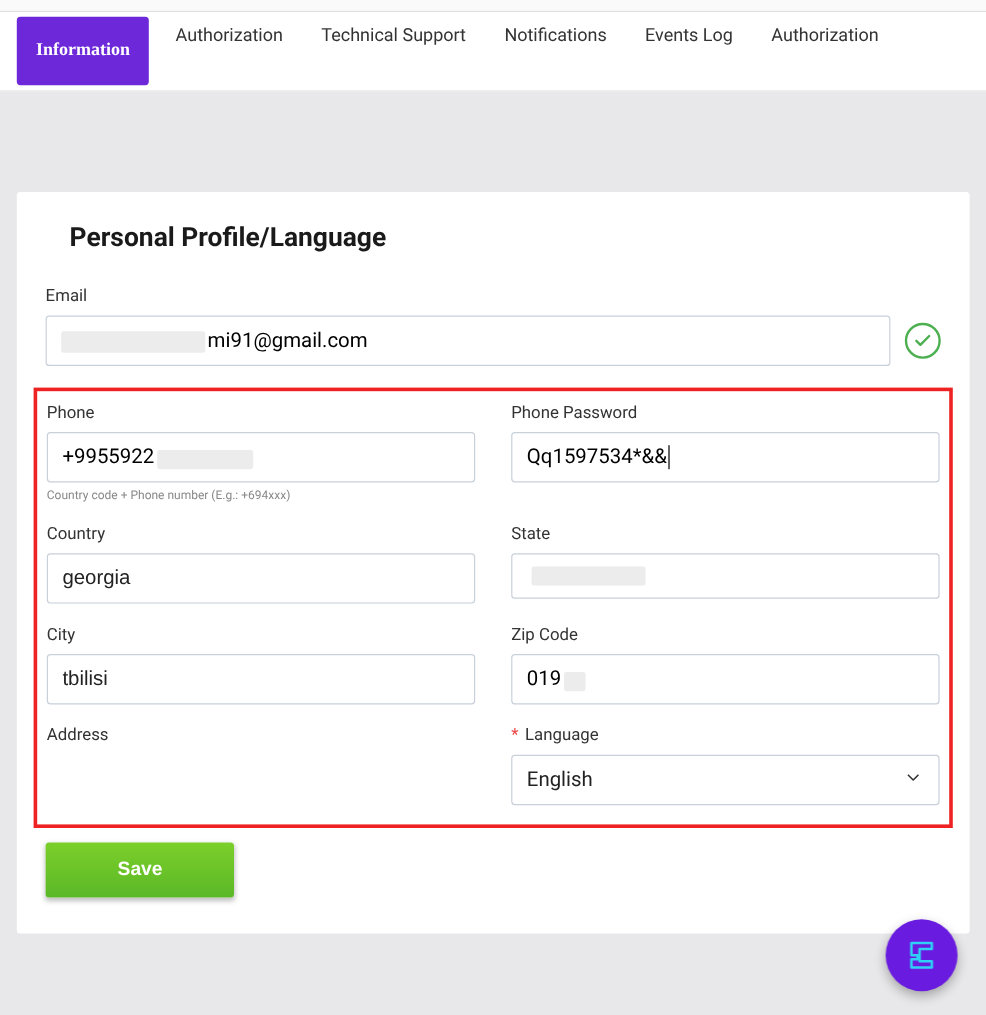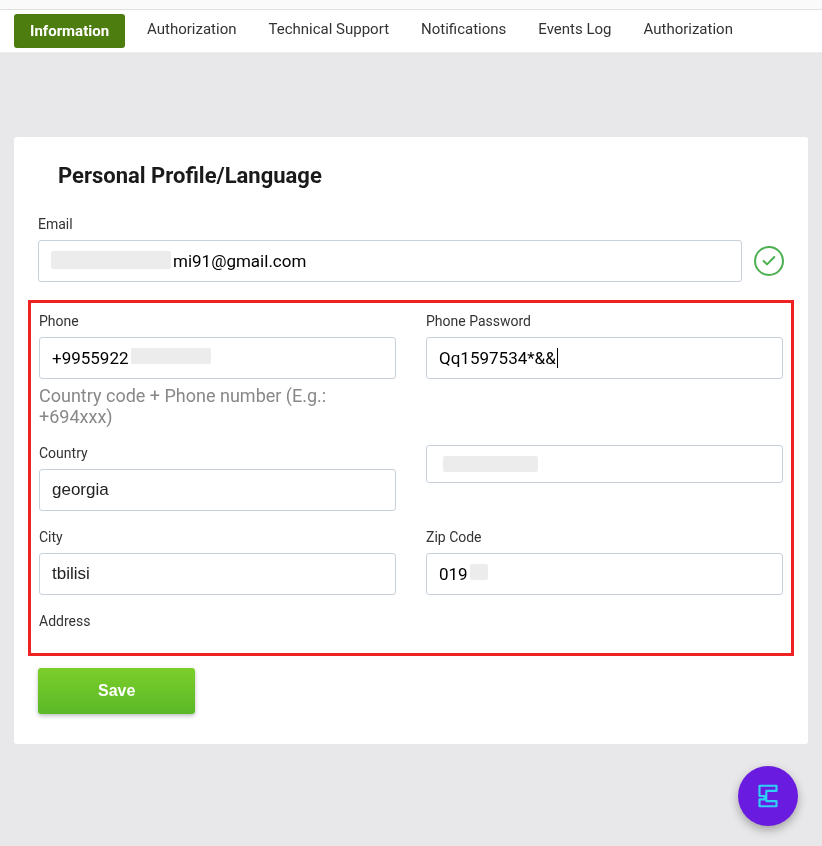--- a/index.html
+++ b/index.html
@@ -1,49 +1,49 @@
 <!DOCTYPE html>
 <html><head>
   <meta charset="utf-8">
   <style>
     * { box-sizing: border-box; margin: 0; padding: 0; }
     body { font-family: -apple-system, BlinkMacSystemFont, "Segoe UI", Roboto, Arial, sans-serif; background: #e8e8ea; width: 822px; }
     .topbar { background: #fafafa; border-bottom: 1px solid #e0e0e0; height: 10px; }
     .tabs { background: #fff; display: flex; padding: 0 14px; border-bottom: 1px solid #eee; }
     .tab { padding: 10px 16px; font-size: 15px; color: #333; cursor: pointer; }
-    .tab.active { background: #4d7c0f; color: #fff; font-weight: 700; border-radius: 3px; margin: 4px 6px 4px 0; padding: 8px 16px; }
+    .tab.active { background: #6d28d9; color: #fff; font-weight: 700; border-radius: 3px; margin: 4px 6px 4px 0; padding: 20px 16px; font-family: Liberation Serif, serif; }
     .page-wrap { padding: 14px; }
     .card { background: #fff; border-radius: 3px; padding: 26px 24px 30px; margin-top: 70px; }
     .page-title { font-size: 22px; font-weight: 700; color: #1a1a1a; margin-bottom: 28px; margin-left: 20px; }
     .form-row { display: flex; gap: 30px; }
     .field { flex: 1; margin-bottom: 18px; position: relative; }
     .field-full { width: 100%; }
     .label { font-size: 14px; color: #333; margin-bottom: 8px; display: block; }
     .required { color: #e44; margin-right: 2px; }
     .input { width: 100%; border: 1px solid #c8d0da; border-radius: 3px; padding: 10px 12px; font-size: 17px; color: #222; background: #fff; }
-    .hint { font-size: 18px; color: #888; margin-top: 6px; }
+    .hint { font-size: 10px; color: #888; margin-top: 6px; }
     .email-row { display: flex; align-items: center; gap: 12px; margin-bottom: 18px; }
     .email-value { display:inline-block; }
     .email-mask { display:inline-block; width:120px; height:18px; background:#ececec; border-radius:2px; vertical-align:middle; margin-right:2px; }
     .check-icon { width:30px; height:30px; border:2px solid #4caf50; border-radius:50%; display:flex; align-items:center; justify-content:center; flex-shrink:0; }
     .check-icon svg { width:16px; height:16px; }
     .red-box { border:3px solid #e22; padding: 10px 8px 10px; margin-left:-10px; margin-right:-10px; margin-bottom:12px; }
     .mask { display:inline-block; background:#ececec; border-radius:2px; vertical-align:middle; }
     .phone-mask { width:80px; height:16px; }
     .state-mask { width:95px; height:16px; margin-left:4px; }
     .zip-mask { width:18px; height:16px; }
     .addr-mask { width:110px; height:16px; }
     .select-wrap { position:relative; }
     .select { appearance:none; -webkit-appearance:none; padding-left:18px; }
     .chevron { position:absolute; right:14px; top:50%; transform:translateY(-50%); pointer-events:none; }
     .chevron svg { width:16px; height:16px; }
     .save-btn { background: linear-gradient(#7ccf2a,#5ab827); color:#fff; border:none; padding:14px 60px; font-size:16px; font-weight:700; border-radius:3px; cursor:pointer; box-shadow:0 2px 4px rgba(0,0,0,0.25); }
     .fab { position:fixed; right:24px; bottom:20px; width:60px; height:60px; border-radius:50%; background:#6a1be0; display:flex; align-items:center; justify-content:center; box-shadow:0 4px 10px rgba(0,0,0,0.3); cursor:pointer; }
     .fab svg { width:34px; height:34px; }
-    .input-flex { display:flex; align-items:flex-start; border:1px solid #c8d0da; border-radius:3px; padding:10px 12px; font-size:17px; background:#fff; }
+    .input-flex { display:flex; align-items:flex-end; border:1px solid #c8d0da; border-radius:3px; padding:10px 12px; font-size:17px; background:#fff; }
     .input-flex span { white-space:nowrap; }
     .cursor-bar { display:inline-block; width:1px; height:20px; background:#000; vertical-align:middle; margin-left:1px; }
   </style>
 </head>
 <body>
 
 <div class="topbar"></div>
 
 <div class="tabs">
   <div class="tab active">Information</div>
@@ -92,20 +92,21 @@
           </div>
         </div>
       </div>
 
       <div class="form-row">
         <div class="field">
           <label class="label">Country</label>
           <input class="input" value="georgia" style="">
         </div>
         <div class="field">
+          <label class="label">State</label>
           <div class="input-flex">
             <span class="mask state-mask"></span>
           </div>
         </div>
       </div>
 
       <div class="form-row">
         <div class="field">
           <label class="label">City</label>
           <input class="input" value="tbilisi" style="">
@@ -116,20 +117,36 @@
             <span>019</span>
             <span class="mask zip-mask" style="margin-left:2px;"></span>
           </div>
         </div>
       </div>
 
       <div class="form-row" style="margin-bottom:0;">
         <div class="field" style="margin-bottom:6px;">
           <label class="label">Address</label>
         </div>
+        <div class="field" style="margin-bottom:6px;">
+          <label class="label">
+            <span class="required">*</span>
+            <span>Language</span>
+          </label>
+          <div class="select-wrap">
+            <div class="input select input-flex">
+              <span>English</span>
+            </div>
+            <span class="chevron">
+              <svg viewBox="0 0 24 24" fill="none" stroke="#333" stroke-width="2" stroke-linecap="round" stroke-linejoin="round">
+                  <polyline points="6 9 12 15 18 9"></polyline>
+                </svg>
+            </span>
+          </div>
+        </div>
       </div>
 
     </div>
 
     <button class="save-btn">Save</button>
   </div>
 </div>
 
 <div class="fab">
   <svg viewBox="0 0 40 40">

